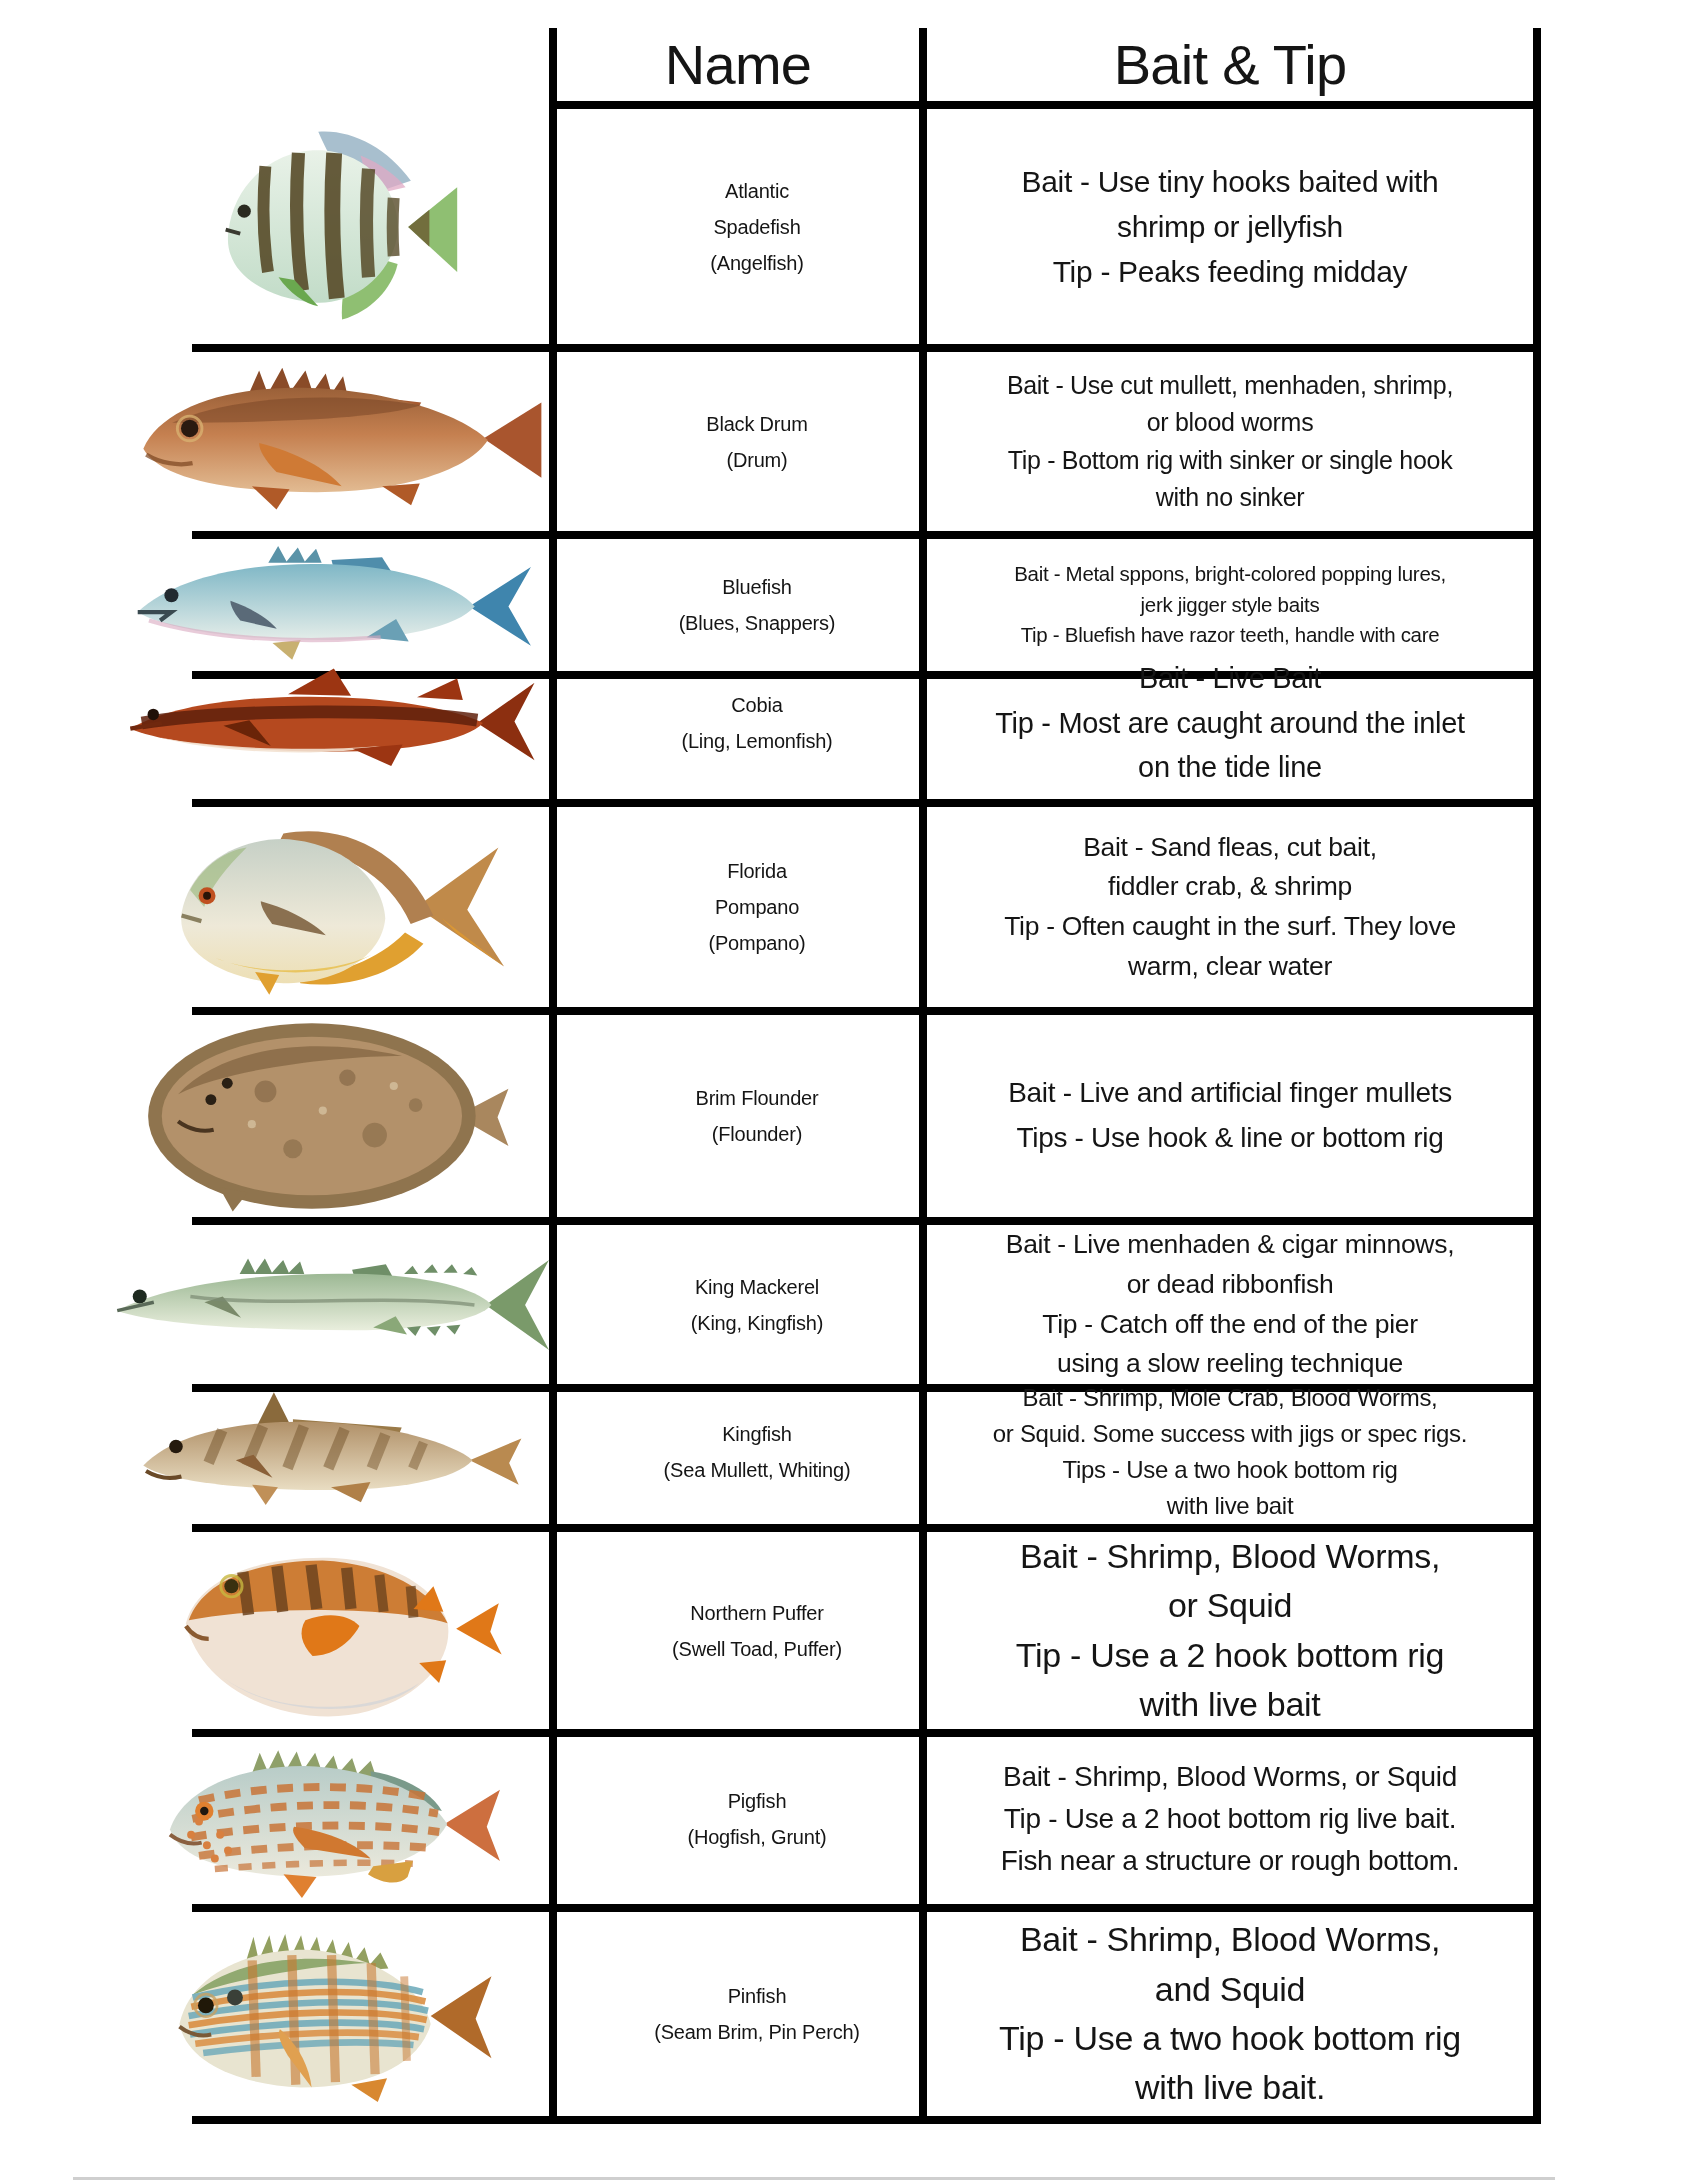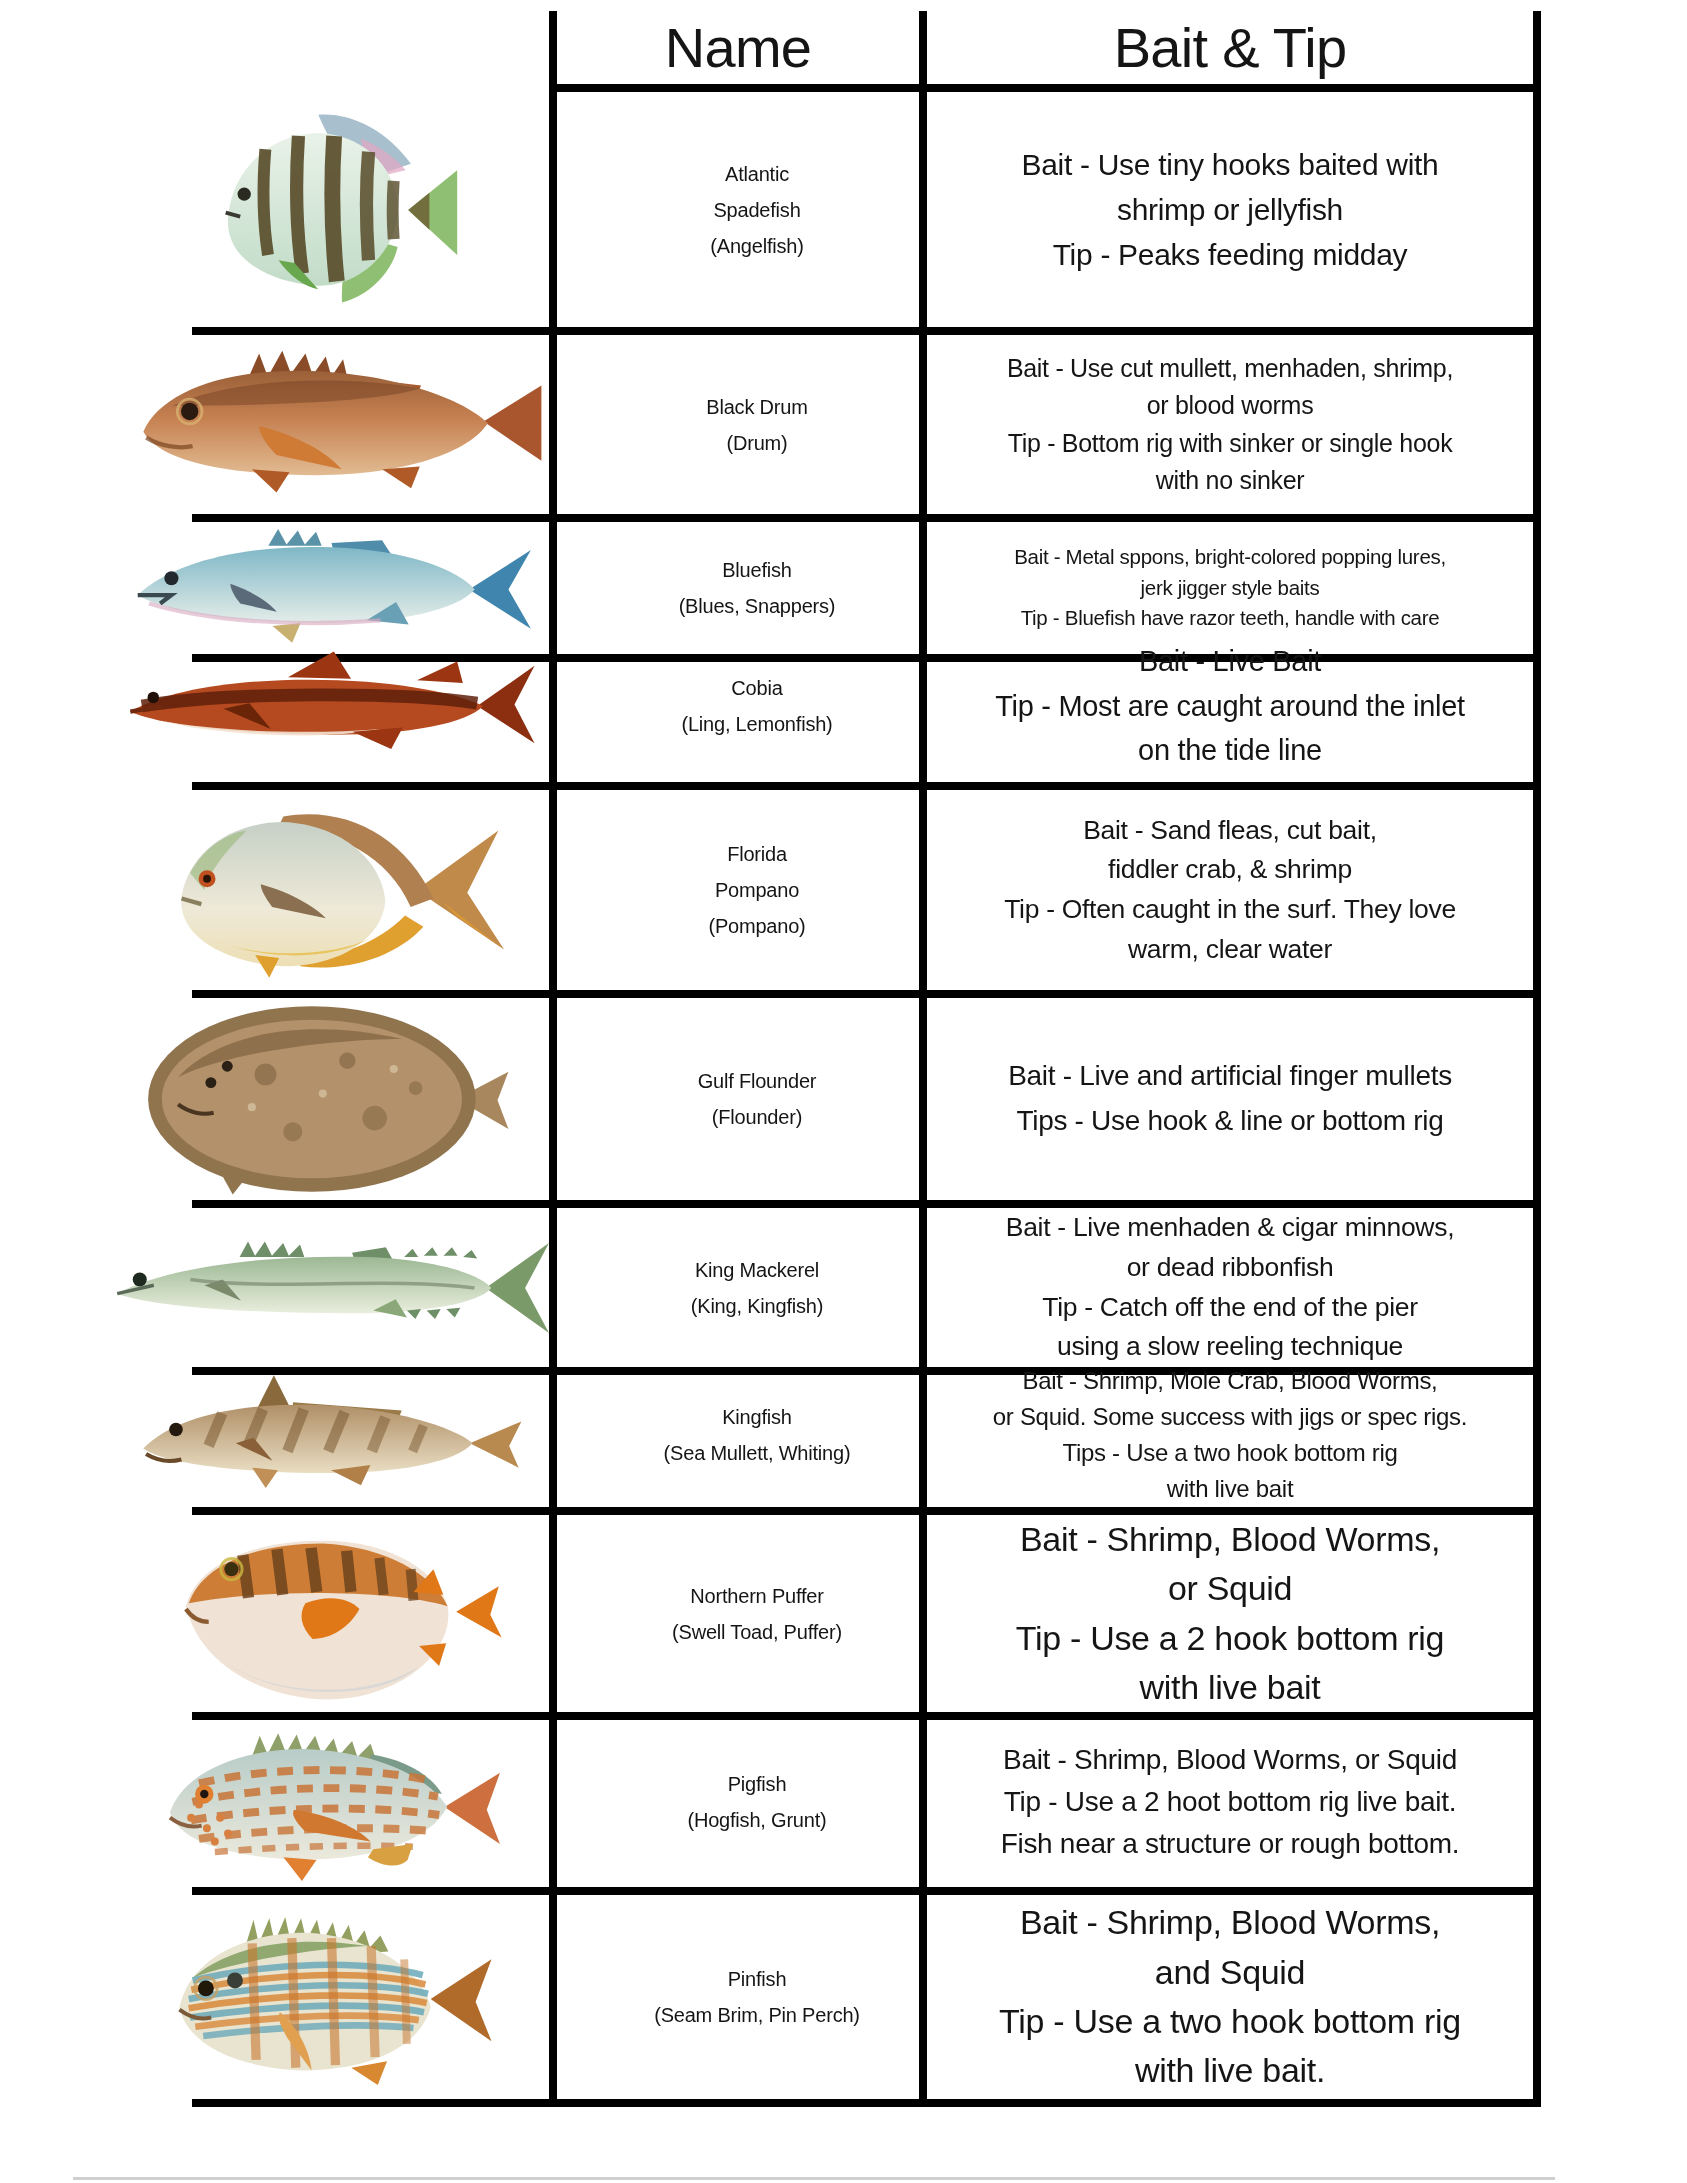--- a/index.html
+++ b/index.html
@@ -1,17 +1,17 @@
 <!DOCTYPE html>
 <html style="font-size:10.6px"><head>
 <meta charset="utf-8">
 <style>
   html,body{margin:0;padding:0;background:#ffffff;}
   body{width:1687px;height:2183px;position:relative;font-family:"Liberation Sans",sans-serif;color:#151515;overflow:hidden;}
-  .table{position:absolute;left:192px;top:11px;width:1350px;}
+  .table{position:absolute;left:192px;top:28px;width:1350px;}
   .row{display:grid;grid-template-columns:357px 370px 622px;box-sizing:border-box;}
   .cell{box-sizing:border-box;display:flex;flex-direction:column;align-items:center;justify-content:center;text-align:center;overflow:visible;}
   .bb{border-bottom:8.6px solid #000;}
   .bl{border-left:8.6px solid #000;}
   .br{border-right:8.6px solid #000;}
   .headrow .cell{justify-content:center;}
   .head-label{font-size:56px;font-weight:500;letter-spacing:-0.7px;}
   .fishcell svg{margin-left:-79px;}
   .namecell{font-size:20px;line-height:1.8;letter-spacing:-0.2px;padding-left:38px;}
   .baitcell{letter-spacing:-0.3px;line-height:1.5;}
@@ -232,21 +232,21 @@
         <circle cx="134" cy="70" r="3" fill="#e0d0b0" opacity="0.6"></circle>
         <circle cx="82" cy="80" r="3" fill="#e0d0b0" opacity="0.6"></circle>
         <circle cx="186" cy="52" r="3" fill="#e0d0b0" opacity="0.6"></circle>
         <circle cx="52" cy="62" r="4" fill="#2a2015"></circle>
         <circle cx="64" cy="50" r="4" fill="#2a2015"></circle>
         <path d="M28,78 C36,84 46,86 54,84" stroke="#4a3520" stroke-width="3" fill="none"></path>
         <path d="M58,126 L68,144 L79,130 Z" fill="#8f744e"></path>
       </svg>
     </div>
     <div class="cell bl bb namecell">
-      <div>Gulf Flounder</div>
+      <div>Brim Flounder</div>
       <div>(Flounder)</div>
     </div>
     <div class="cell bl br bb baitcell fs42 lh16">
       <div>Bait - Live and artificial finger mullets</div>
       <div>Tips - Use hook &amp; line or bottom rig</div>
     </div>
   </div>
 
   <div class="row" style="height:155px">
     <div class="cell bb fishcell">

